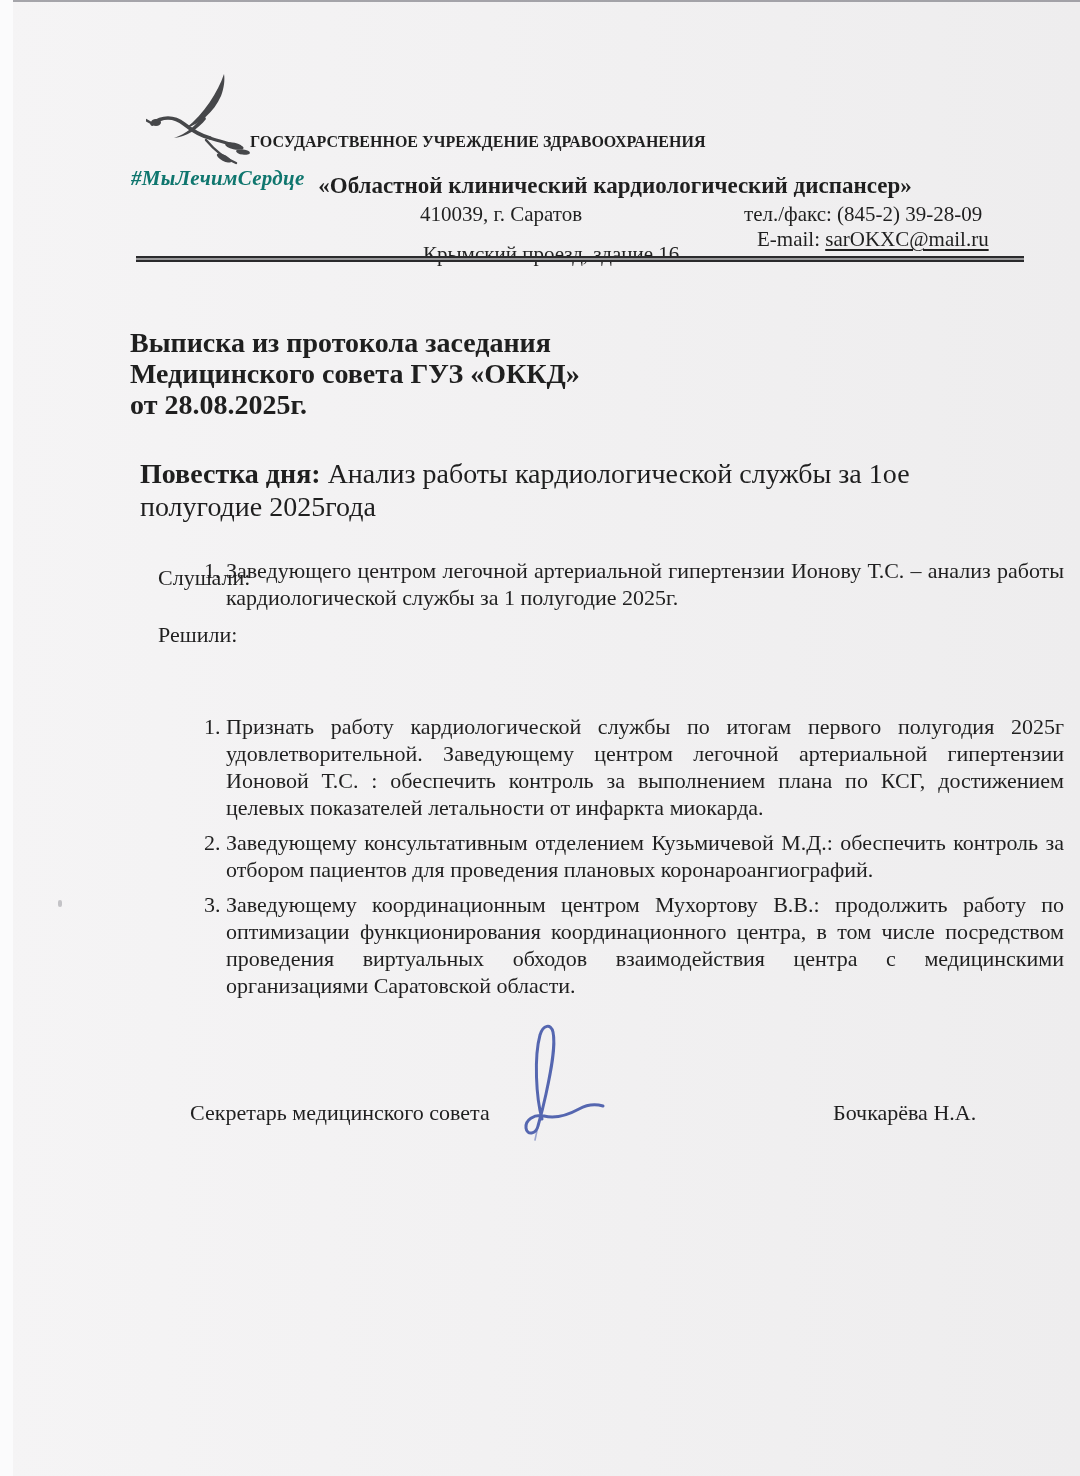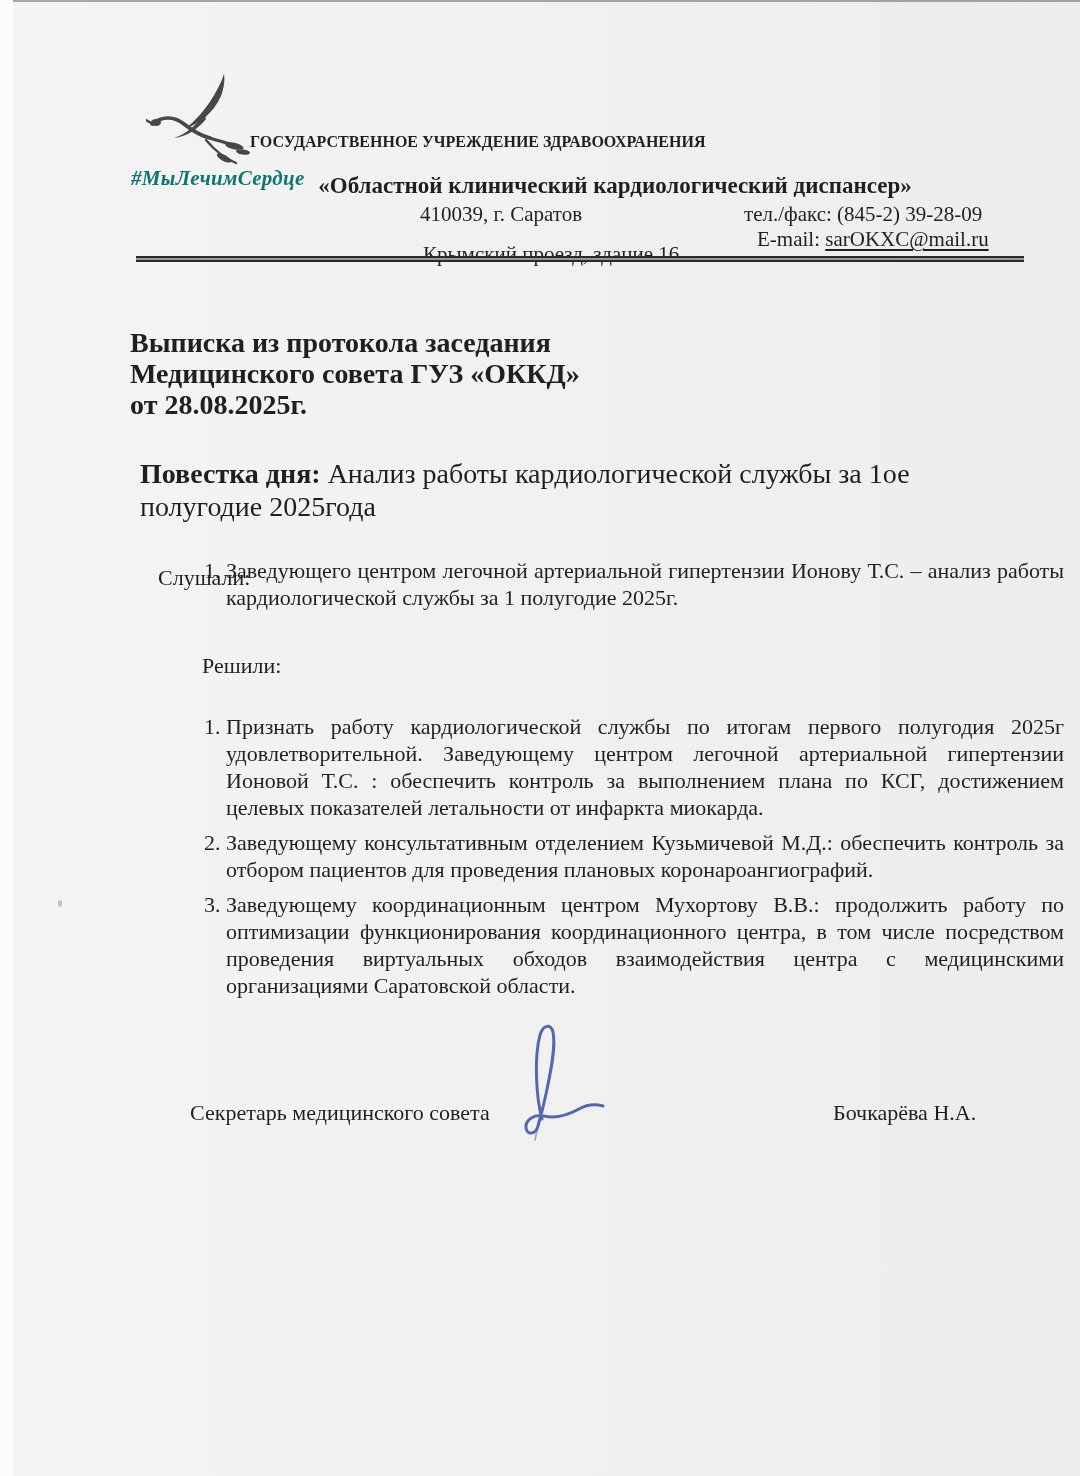--- a/index.html
+++ b/index.html
@@ -31,21 +31,21 @@
   
   .title{position:absolute;left:130px;top:327px;width:900px;font-size:28px;font-weight:700;line-height:31px;}
 
   
   .agenda{position:absolute;left:140px;top:441px;width:880px;font-size:28px;line-height:33px;margin-top:16px;}
   .agenda .b{font-weight:700;}
 
   
   .sect{position:absolute;left:158px;font-size:22px;}
   .heard-h{top:546px;margin-top:19px;}
-  .resolved-h{top:653px;margin-left:44px;}
+  .resolved-h{top:622px;}
   .list{position:absolute;left:158px;width:854px;margin:0;padding:0 0 0 60px;font-size:22px;line-height:27px;}
   .heard-list{top:549px;}
   .resolved-list{top:705px;}
   .list li{text-align:justify;text-justify:inter-word;margin:8px;padding:0;}
 
   
   .sig-role{position:absolute;left:183px;top:1100px;font-size:22px;white-space:nowrap;margin-left:7px;}
   .sig-name{position:absolute;left:833px;top:1100px;font-size:22px;white-space:nowrap;text-align:center;}
   .sig-ink{position:absolute;left:516px;top:1018px;width:100px;height:127px;opacity:.88;}
 </style>

